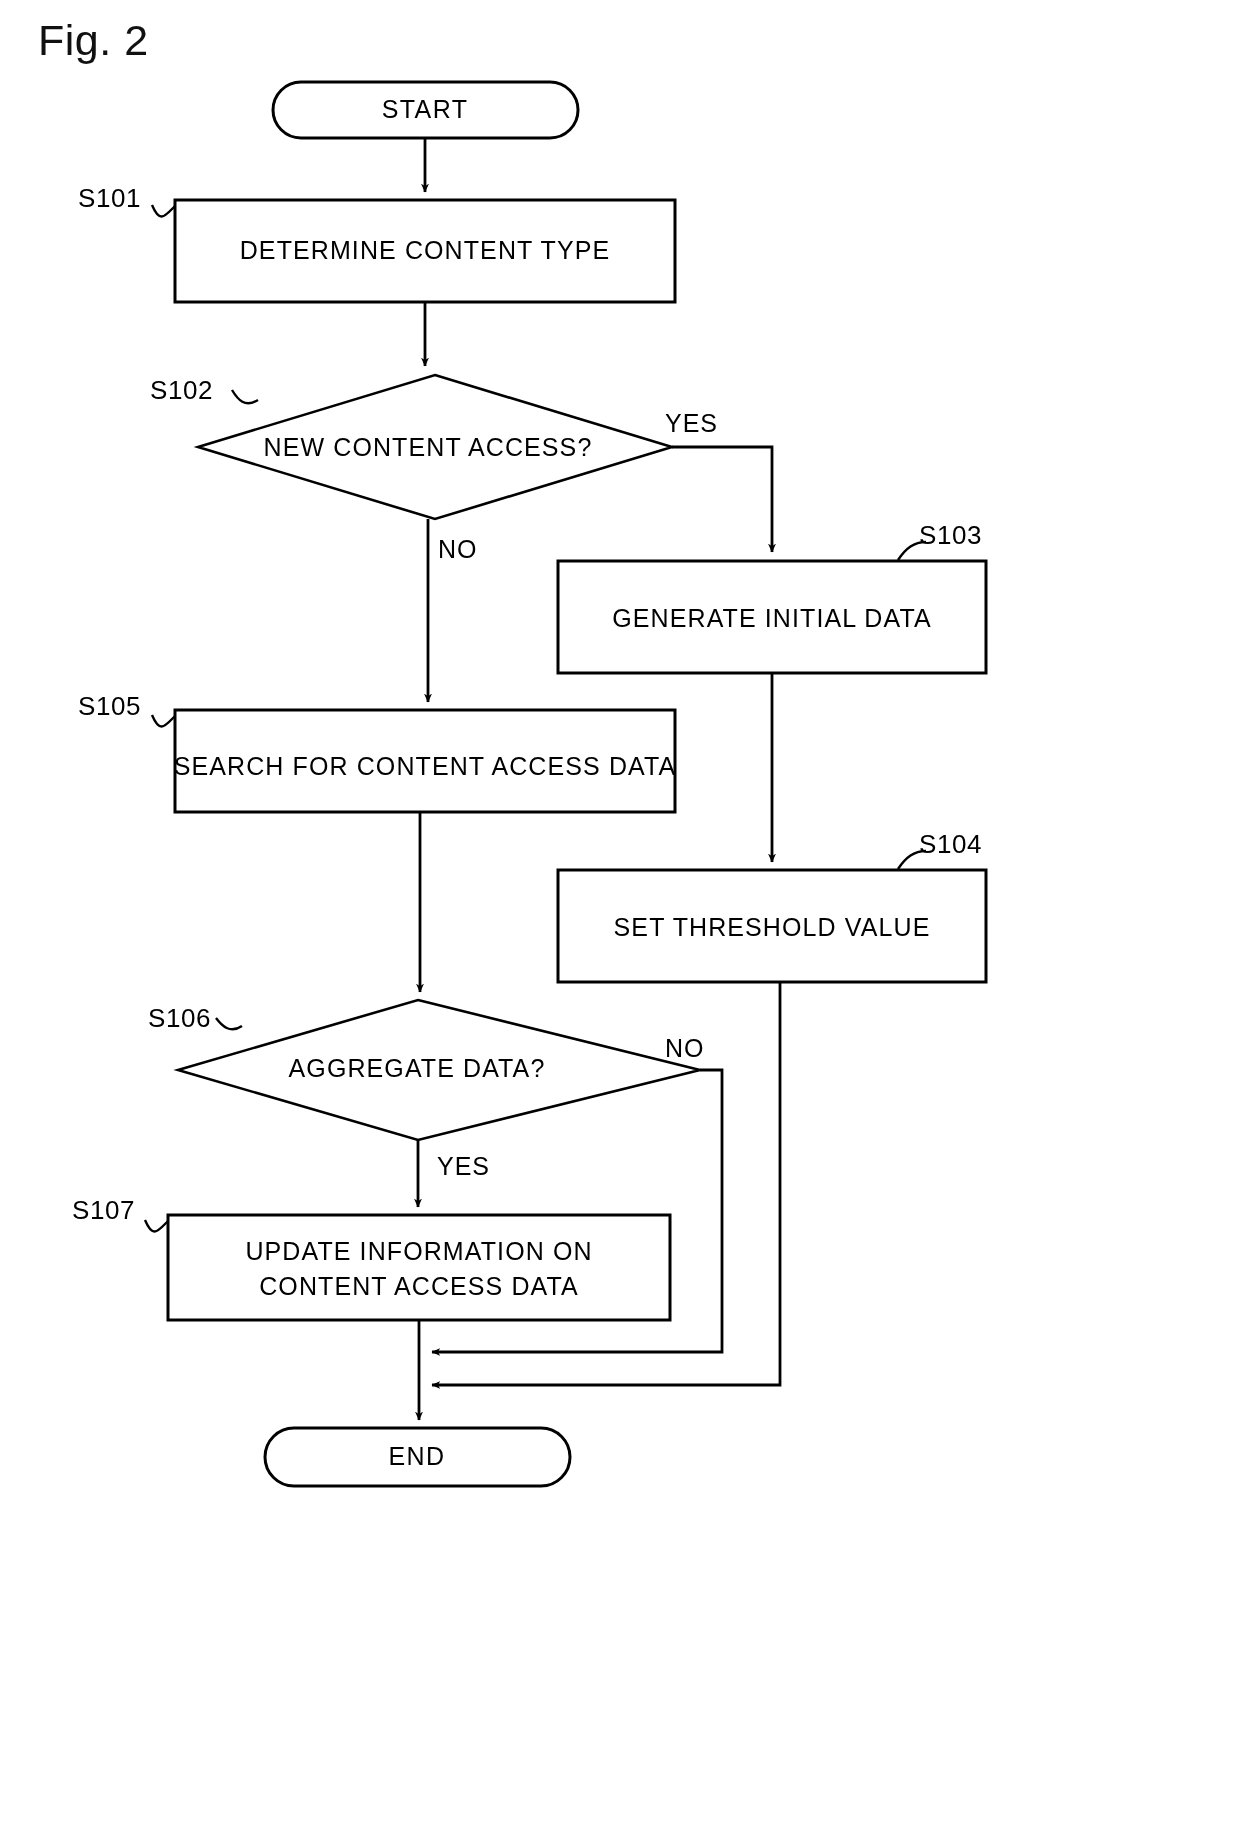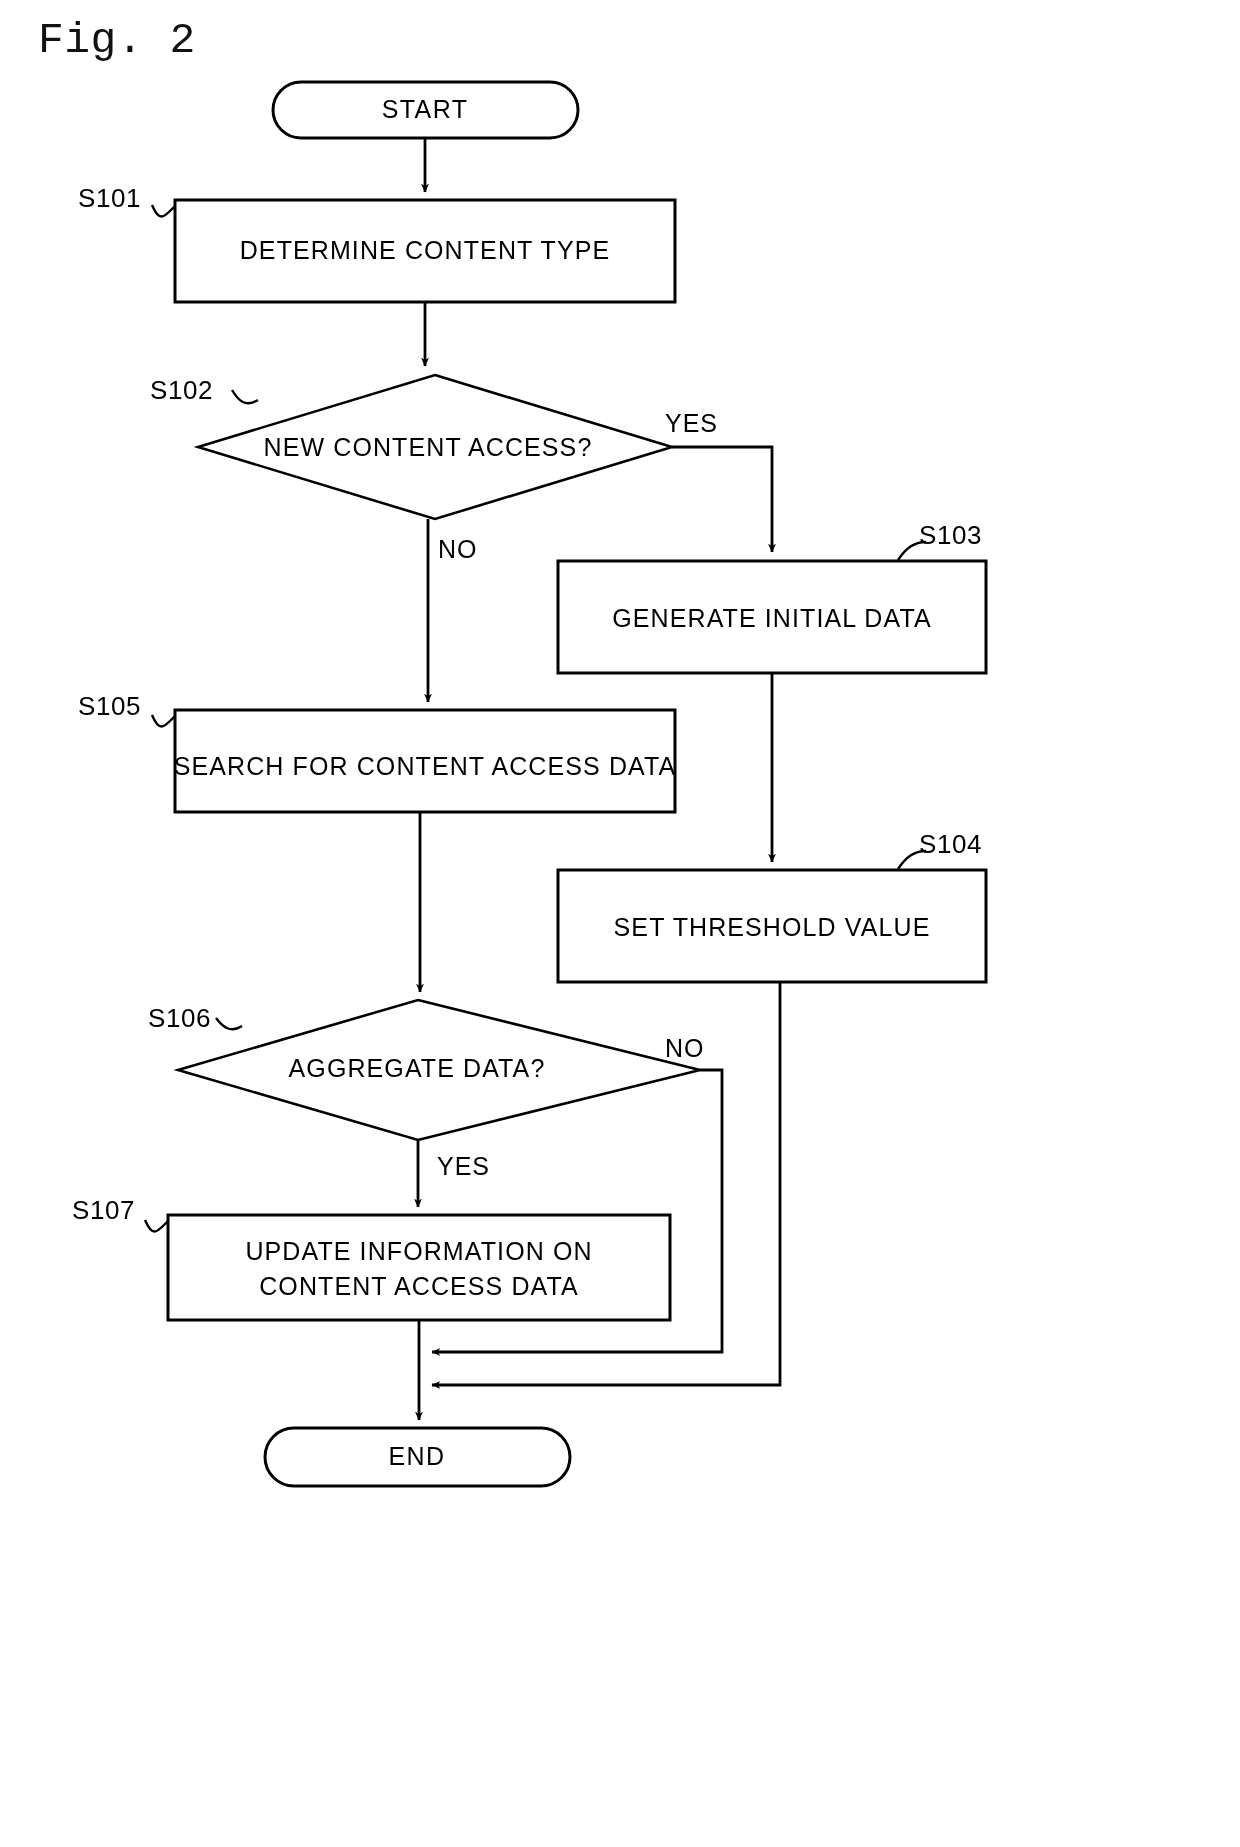--- a/index.html
+++ b/index.html
@@ -18,21 +18,21 @@
     background: #ffffff;
     overflow: hidden;
   }
   #fig-label {
     position: absolute;
     left: 38px;
     top: 16px;
     font-size: 43px;
     letter-spacing: 0.5px;
     color: #111;
-    font-family: Liberation Mono, monospace;
+    font-family: Liberation Sans, sans-serif;
     white-space: nowrap;
     text-align: center;
   }
   svg#flow {
     position: absolute;
     left: 0;
     top: 0;
     width: 1240px;
     height: 1847px;
   }

